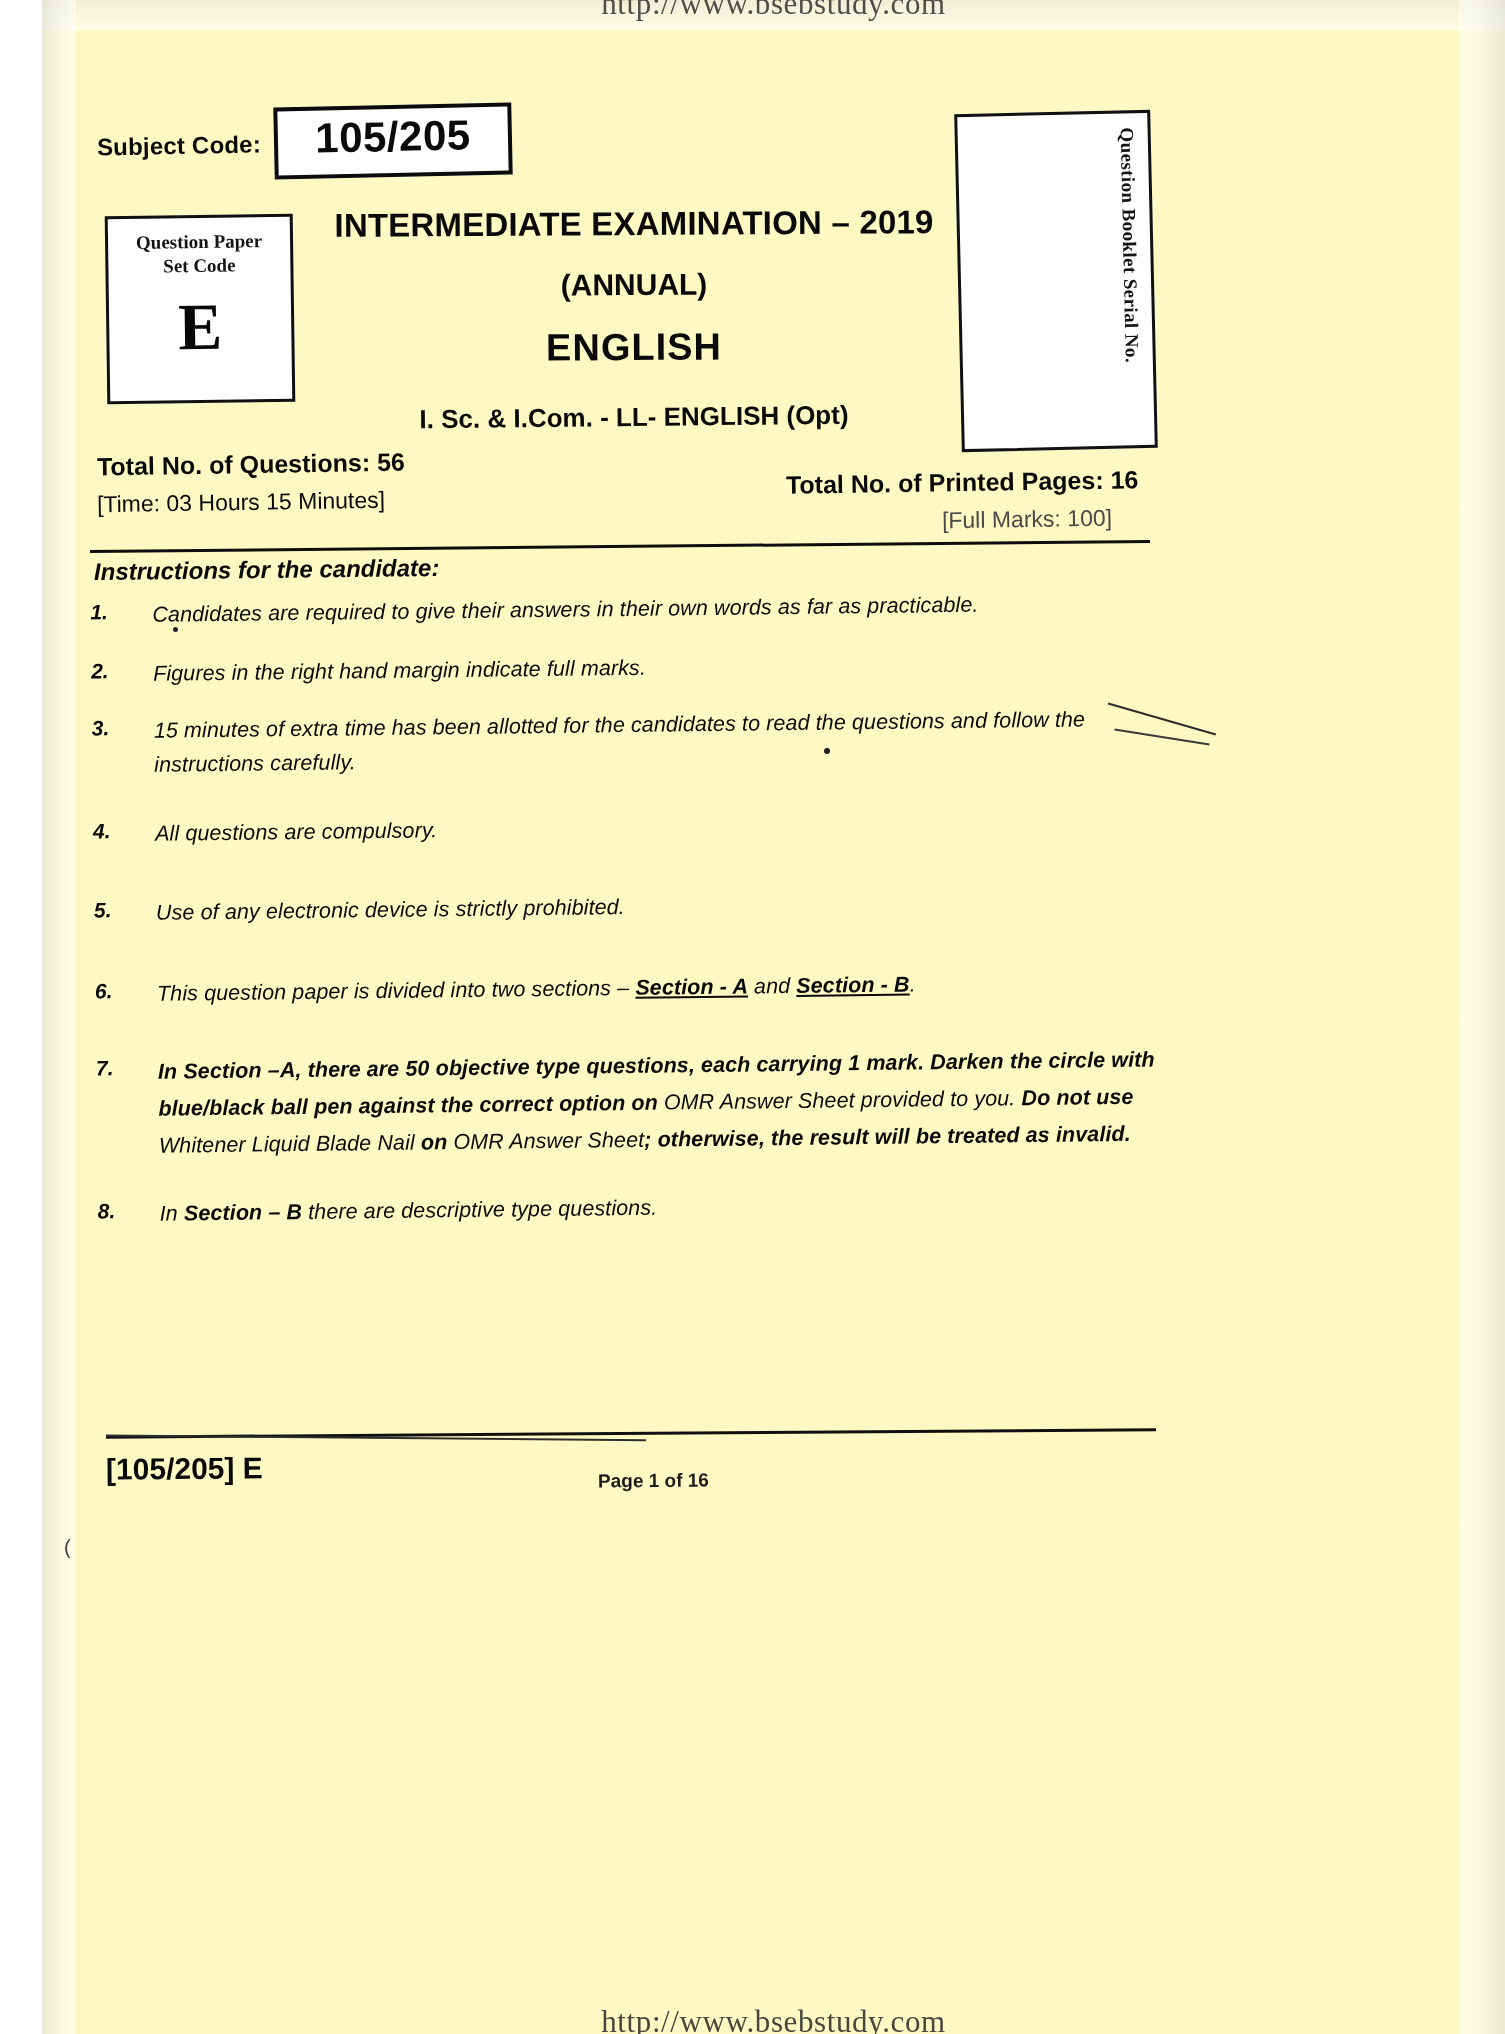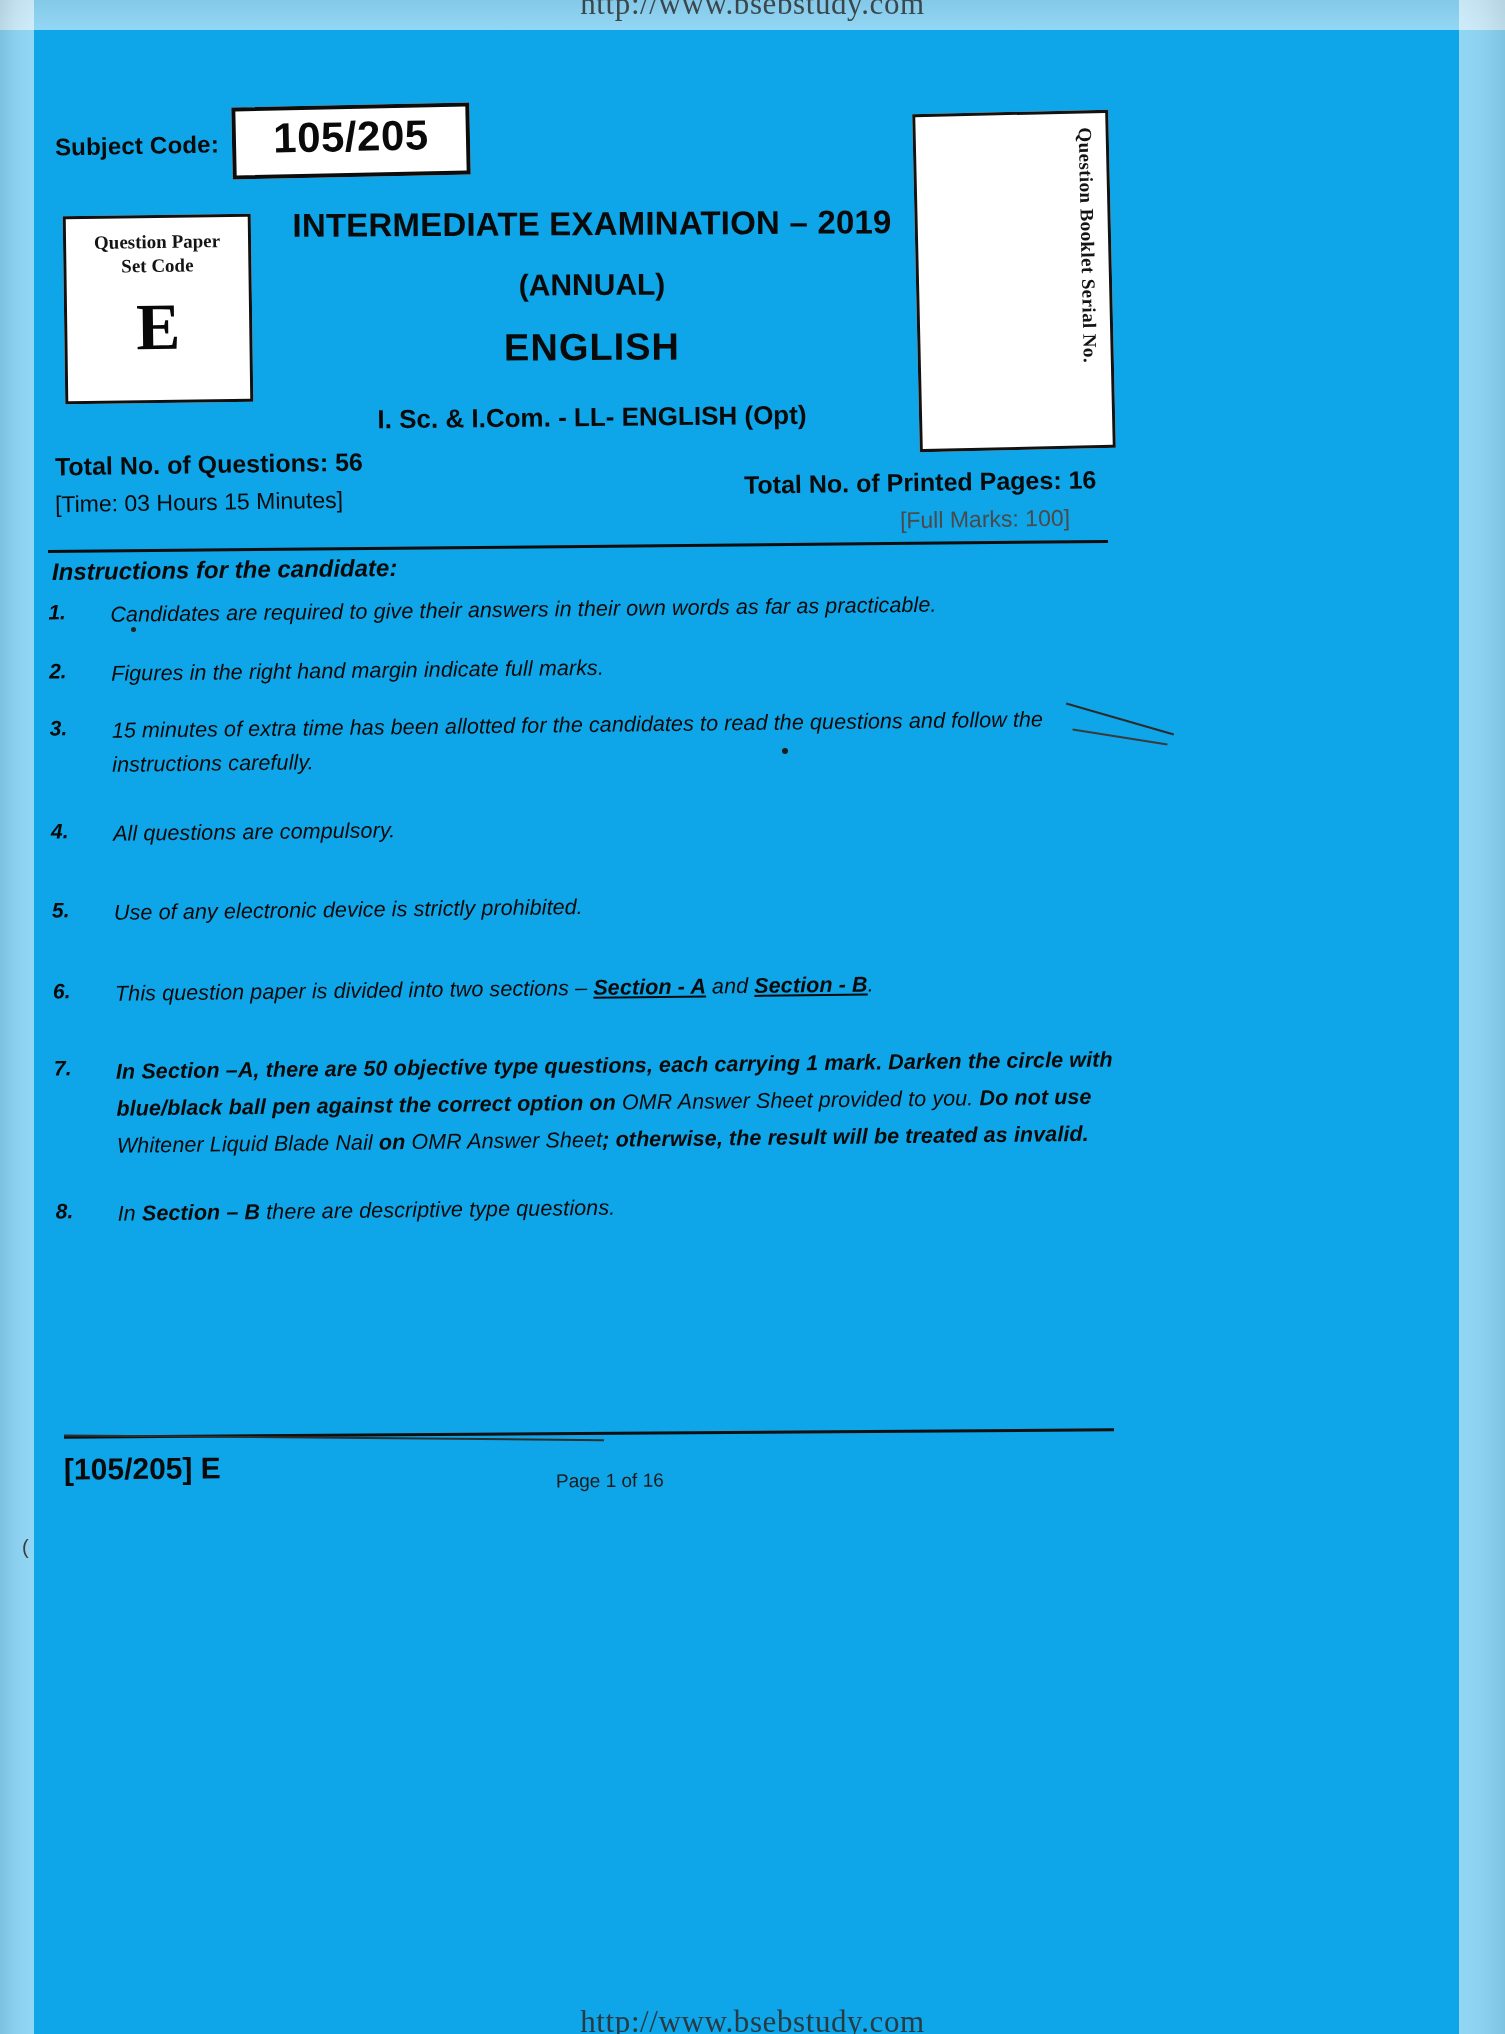--- a/index.html
+++ b/index.html
@@ -13,21 +13,22 @@
     position: relative;
     font-family: "Liberation Sans", sans-serif;
     color: #0a0a0a;
     overflow: hidden;
   }
 
   
   #scan-page {
     position: absolute;
     inset: 0;
-    background: #0ea5e9;
+    background: #fef9c3;
+    margin-left: 42px;
   }
 
   
   .scan-grain {
     position: absolute;
     top: 0;
     bottom: 0;
     pointer-events: none;
     opacity: .55;
   }
@@ -307,21 +308,21 @@
   }
   #footer-code {
     left: 64px; top: 1452px;
     font-size: 30px;
     font-weight: bold;
     transform: rotate(-0.5deg);
   }
   #footer-page {
     left: 556px; top: 1470px;
     font-size: 19px;
-    font-weight: normal;
+    font-weight: bold;
     color: #1c1c1c;
     transform: rotate(-0.5deg);
   }
   #footer-tick {
     left: 22px; top: 1536px;
     font-size: 20px;
     color: #3c3c3c;
   }
 </style>
 </head>

